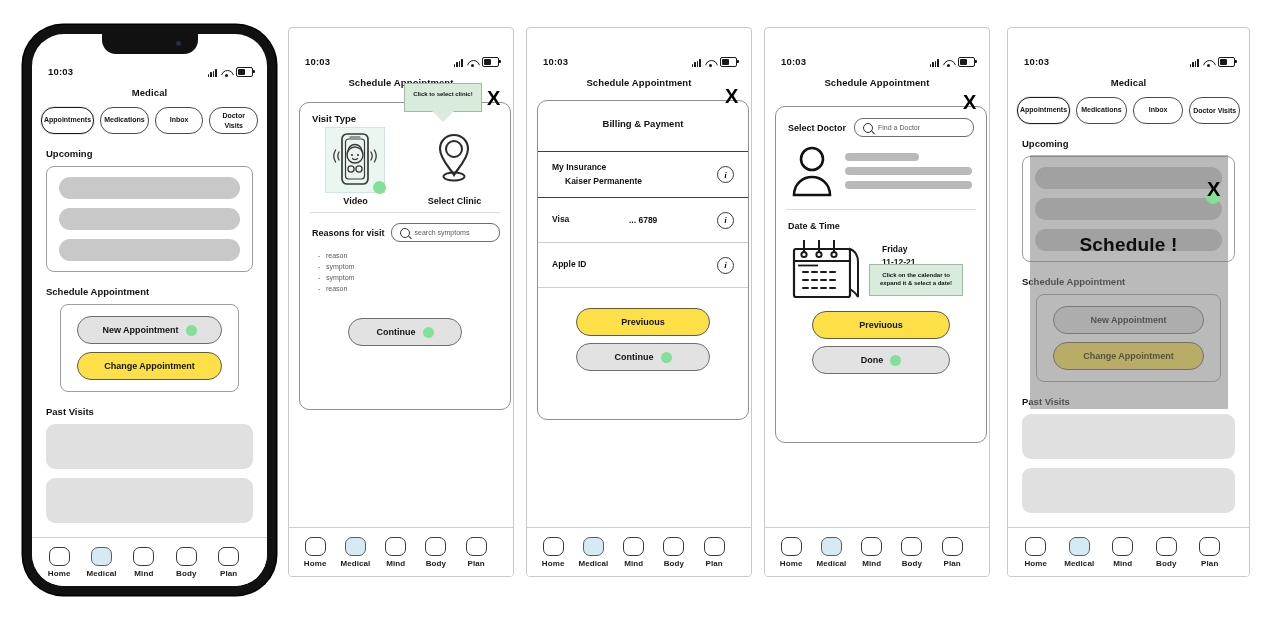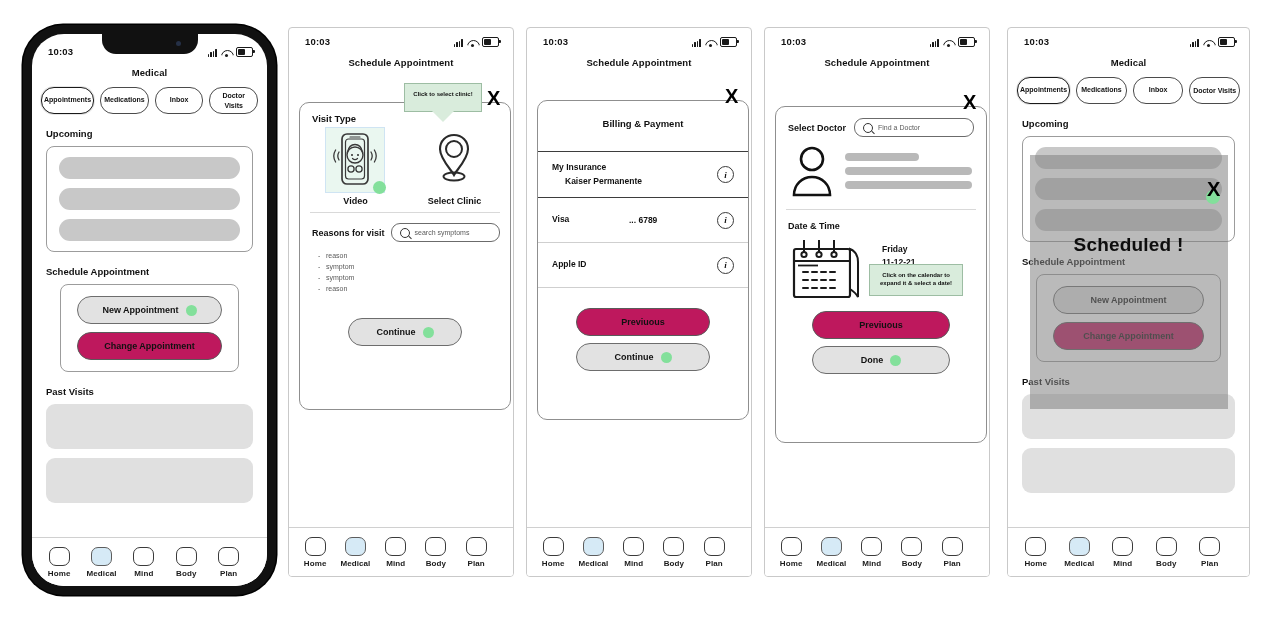--- a/index.html
+++ b/index.html
@@ -10,21 +10,21 @@
   }
   .stage{position:absolute;inset:0;}
 
   
   .panel{
     position:absolute;background:#fff;border:1px solid #c9c9c9;border-radius:4px;
     overflow:hidden;
   }
   .statusbar{
     display:flex;align-items:center;justify-content:space-between;
-    padding:8px 14px 2px 16px;font-size:9.5px;font-weight:bold;letter-spacing:.2px;
+    padding:8px 14px 2px 16px;font-size:9.5px;font-weight:bold;letter-spacing:.2px;margin-top:20px;
   }
   .status-icons{display:flex;align-items:flex-end;gap:4px;}
   .screen-title{
     text-align:center;font-size:9.5px;font-weight:bold;margin-top:8px;letter-spacing:.1px;
   }
 
   
   .sig{display:flex;align-items:flex-end;gap:1px;height:8px;}
   .sig i{display:block;width:1.6px;background:#1a1a1a;border-radius:.5px;}
   .sig i:nth-child(1){height:3px;}
@@ -88,21 +88,21 @@
   .card-outline{
     margin:0 14px;border:1px solid #9c9c9c;border-radius:8px;padding:10px 12px;
     display:flex;flex-direction:column;gap:9px;
   }
   .grayline{background:#c8c8c8;border-radius:11px;height:22px;}
   .graybox{margin:0 14px 9px 14px;background:#e0e0e0;border-radius:9px;height:45px;}
 
   .btn{
     border:1px solid #5a5a5a;border-radius:14px;height:26px;
     display:flex;align-items:center;justify-content:center;gap:7px;
-    font-size:9px;font-weight:bold;background:#be185d;position:relative;
+    font-size:9px;font-weight:bold;background:#fde047;position:relative;
   }
   .btn.filled{background:#e2e2e2;border-color:#6d6d6d;}
   .dot{width:11px;height:11px;border-radius:50%;background:#83e09b;display:inline-block;}
 
   
   .sheet{
     position:absolute;left:10px;right:2px;border:1px solid #8f8f8f;border-radius:10px;
     background:#fff;
   }
   .closeX{
@@ -603,21 +603,21 @@
         <span>Change Appointment</span>
       </div>
     </div>
 
     <div class="sect-label">Past Visits</div>
     <div class="graybox"></div>
     <div class="graybox"></div>
 
     <div class="overlay" style="left:22px;top:127px;width:198px;height:254px;"></div>
     <div class="overlay-text" style="left:0;top:205px;">
-      <div>Scheduled !</div>
+      <div>Schedule !</div>
     </div>
     <span class="dot" style="position:absolute;left:198px;top:162px;width:14px;height:14px;"></span>
     <div class="closeX" style="left:199px;top:151px;">X</div>
 
     <div class="tabbar">
       <div class="tabitem">
         <span class="tabicon"></span>
         <span class="tablabel">Home</span>
       </div>
       <div class="tabitem active">

